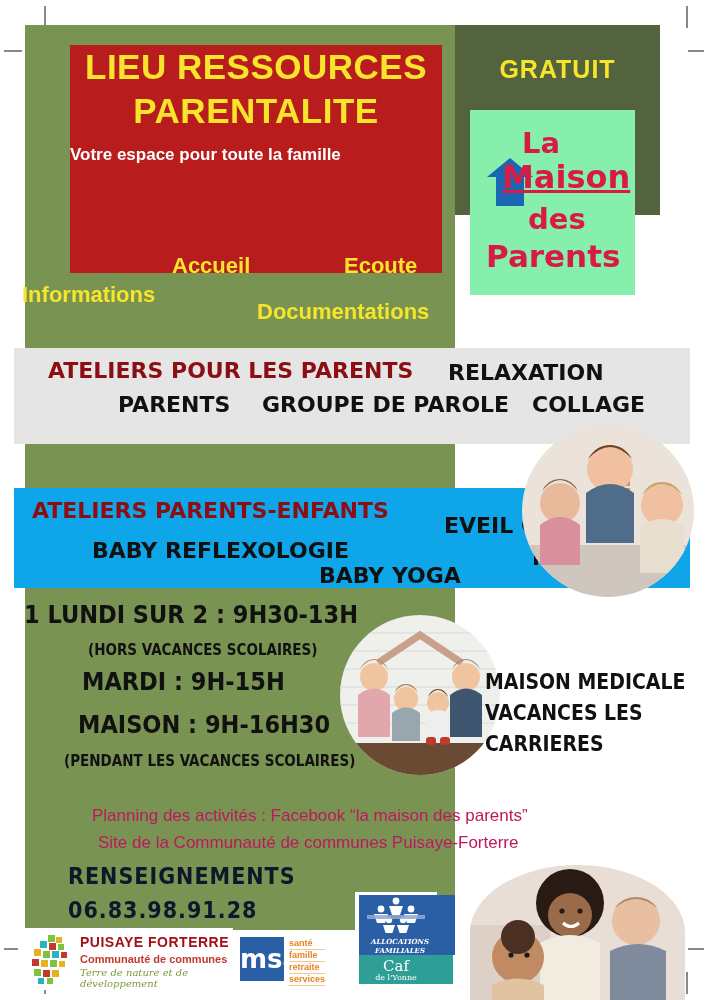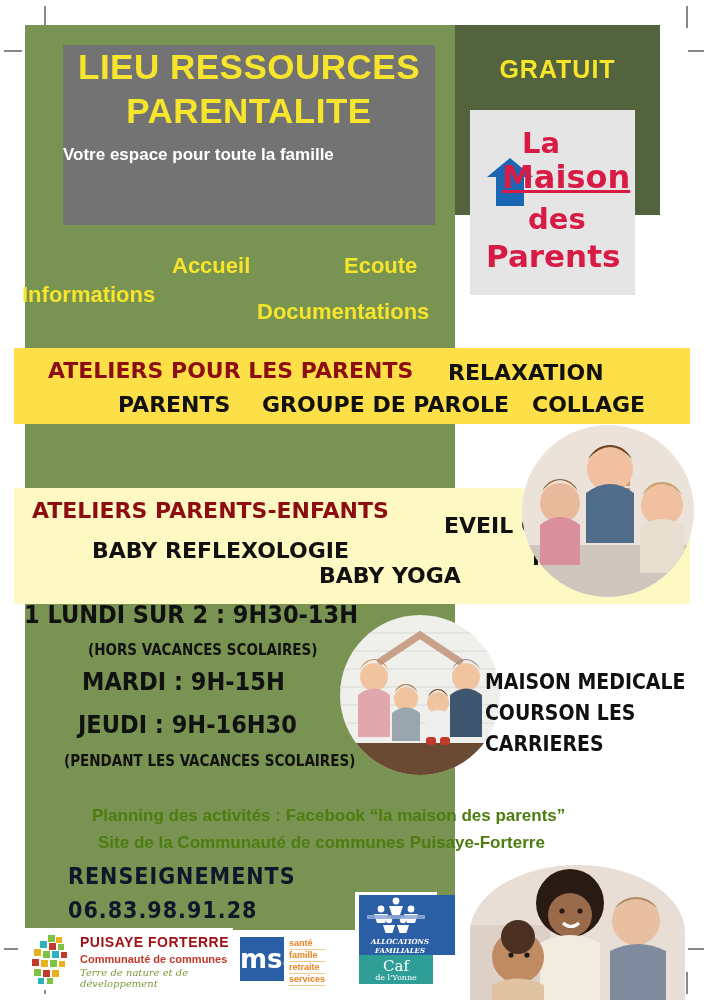--- a/index.html
+++ b/index.html
@@ -9,50 +9,50 @@
   .poster{position:absolute;inset:0;background:#ffffff;}
 
   
   .crop{position:absolute;background:#888;}
 
   
   .green-main{position:absolute;left:25px;top:25px;width:430px;height:905px;
               background:#799353;}
   .green-top-right{position:absolute;left:455px;top:25px;width:205px;height:190px;
               background:#53633D;}
-  .title-box{position:absolute;left:63px;top:45px;width:372px;height:180px;
-              background:#737373;}
+  .title-box{position:absolute;left:70px;top:45px;width:372px;height:228px;
+              background:#b91c1c;}
 
   .title-line{color:#F7E52B;font-weight:bold;letter-spacing:.5px;text-align:center;
               font-size:35px;line-height:44px;text-transform:uppercase;}
   .title-sub{color:#ffffff;font-weight:bold;text-align:left;font-size:17px;
              margin-top:12px;}
 
   .gratuit{position:absolute;left:455px;top:55px;width:205px;text-align:center;
            color:#F7E52B;font-weight:bold;font-size:25px;letter-spacing:1px;}
 
   
   .logo-card{position:absolute;left:470px;top:110px;width:165px;height:185px;
-             background:#e5e5e5;}
+             background:#86efac;}
   .logo-inner{position:relative;width:100%;height:100%;}
   .logo-word{position:absolute;color:#D81B45;font-weight:bold;
              font-family:"DejaVu Sans",sans-serif;white-space:nowrap;}
   .lw-la{left:52px;top:16px;font-size:29px;}
   .lw-maison{left:32px;top:48px;font-size:32px;text-decoration:underline;}
   .lw-des{left:58px;top:92px;font-size:29px;}
   .lw-parents{left:16px;top:128px;font-size:31px;}
   .house{position:absolute;left:17px;top:48px;width:46px;height:48px;}
 
   
   .kw{position:absolute;color:#F7E52B;font-weight:bold;font-size:22px;white-space:nowrap;}
 
   
   .band{position:absolute;}
-  .band-yellow{left:14px;top:348px;width:676px;height:76px;background:#fde047;}
-  .band-orange{left:14px;top:488px;width:676px;height:116px;background:#fef9c3;}
+  .band-yellow{left:14px;top:348px;width:676px;height:96px;background:#e5e5e5;}
+  .band-orange{left:14px;top:488px;width:676px;height:100px;background:#0ea5e9;}
   .band-item{position:absolute;white-space:nowrap;font-weight:bold;
              font-family:"DejaVu Sans",sans-serif;}
   .band-head{color:#8C0E12;font-size:22px;}
   .band-sub{color:#111111;font-size:22px;}
 
   
   .photo{position:absolute;border-radius:50%;overflow:hidden;}
   .ph-jenga{left:522px;top:425px;width:172px;height:172px;}
   .ph-family{left:340px;top:615px;width:160px;height:160px;}
   .ph-couple{left:470px;top:865px;width:215px;height:135px;border-radius:50% 50% 0 0;}
@@ -60,21 +60,21 @@
   
   .sched{position:absolute;color:#111111;font-weight:bold;white-space:nowrap;
          font-family:"DejaVu Sans Condensed","DejaVu Sans",sans-serif;}
   .sched-big{font-size:25px;}
   .sched-small{font-size:15px;}
 
   .loc{position:absolute;color:#111111;font-weight:bold;font-size:21px;
        width:215px;left:485px;
        font-family:"DejaVu Sans Condensed","DejaVu Sans",sans-serif;}
 
-  .red-line{position:absolute;color:#4d7c0f;font-weight:bold;font-size:17px;
+  .red-line{position:absolute;color:#be185d;font-weight:normal;font-size:17px;
             white-space:nowrap;}
   .info{position:absolute;color:#0f172a;font-weight:bold;font-size:23px;
         letter-spacing:1px;white-space:nowrap;
         font-family:"DejaVu Sans Condensed","DejaVu Sans",sans-serif;}
 
   
   .logo-box{position:absolute;background:#ffffff;}
   .pf{left:18px;top:928px;width:215px;height:62px;}
   .pf-title{position:absolute;left:62px;top:6px;color:#A01216;font-weight:bold;
             font-size:14px;letter-spacing:.5px;}
@@ -88,21 +88,21 @@
             font-weight:bold;font-size:26px;text-align:center;line-height:44px;
             font-family:"DejaVu Sans",sans-serif;}
   .msa-words{position:absolute;left:54px;top:6px;color:#E8821E;font-weight:bold;
              font-size:9px;line-height:11px;}
 
   .caf{left:355px;top:892px;width:82px;height:95px;}
   .caf-blue{position:absolute;left:4px;top:3px;width:96px;height:60px;background:#2B5FA5;}
   .caf-txt{position:absolute;left:4px;top:40px;width:74px;text-align:center;color:#fff;
            font-size:7px;font-weight:bold;font-style:italic;line-height:9px;
            font-family:"DejaVu Serif",serif;}
-  .caf-teal{position:absolute;left:4px;top:63px;width:74px;height:29px;background:#2E9E96;}
+  .caf-teal{position:absolute;left:4px;top:63px;width:58px;height:29px;background:#2E9E96;padding-left:36px;}
   .caf-name{position:absolute;left:0;top:2px;width:74px;text-align:center;color:#fff;
             font-size:15px;font-family:"DejaVu Serif",serif;}
   .caf-dep{position:absolute;left:0;top:18px;width:74px;text-align:center;color:#fff;
            font-size:8px;font-family:"DejaVu Serif",serif;}
 </style>
 </head>
 <body>
 
 <div class="poster">
 
@@ -232,26 +232,26 @@
       <path d="M22 120 q26 -13 52 0 v15 h-52z" fill="#e0c3a0"></path>
       <circle cx="41" cy="90" r="2.6" fill="#1a1a1a"></circle>
       <circle cx="57" cy="90" r="2.6" fill="#1a1a1a"></circle>
     </svg>
   </div>
 
   <div id="schedule-list">
       <div class="sched sched-big" style="left: 24px; top: 600px;">1 LUNDI SUR 2 : 9H30-13H</div>
       <div class="sched sched-small" style="left: 88px; top: 641px;">(HORS VACANCES SCOLAIRES)</div>
       <div class="sched sched-big" style="left: 82px; top: 667px;">MARDI : 9H-15H</div>
-      <div class="sched sched-big" style="left: 78px; top: 710px;">JEUDI : 9H-16H30</div>
+      <div class="sched sched-big" style="left: 78px; top: 710px;">MAISON : 9H-16H30</div>
       <div class="sched sched-small" style="left: 64px; top: 752px;">(PENDANT LES VACANCES SCOLAIRES)</div>
     </div>
 
   <div class="loc" style="top:670px;">MAISON MEDICALE</div>
-  <div class="loc" style="top:701px;">COURSON LES</div>
+  <div class="loc" style="top:701px;">VACANCES LES</div>
   <div class="loc" style="top:732px;">CARRIERES</div>
 
   <div class="red-line" style="left:92px;top:806px;">Planning des activités : Facebook “la maison des parents”</div>
   <div class="red-line" style="left:98px;top:833px;">Site de la Communauté de communes Puisaye-Forterre</div>
   <div class="info" style="left:68px;top:863px;">RENSEIGNEMENTS</div>
   <div class="info" style="left:68px;top:897px;">06.83.98.91.28</div>
 
   <div class="logo-box pf">
     <svg style="position:absolute;left:8px;top:5px" width="52" height="52" viewBox="0 0 52 52">
       <g>

